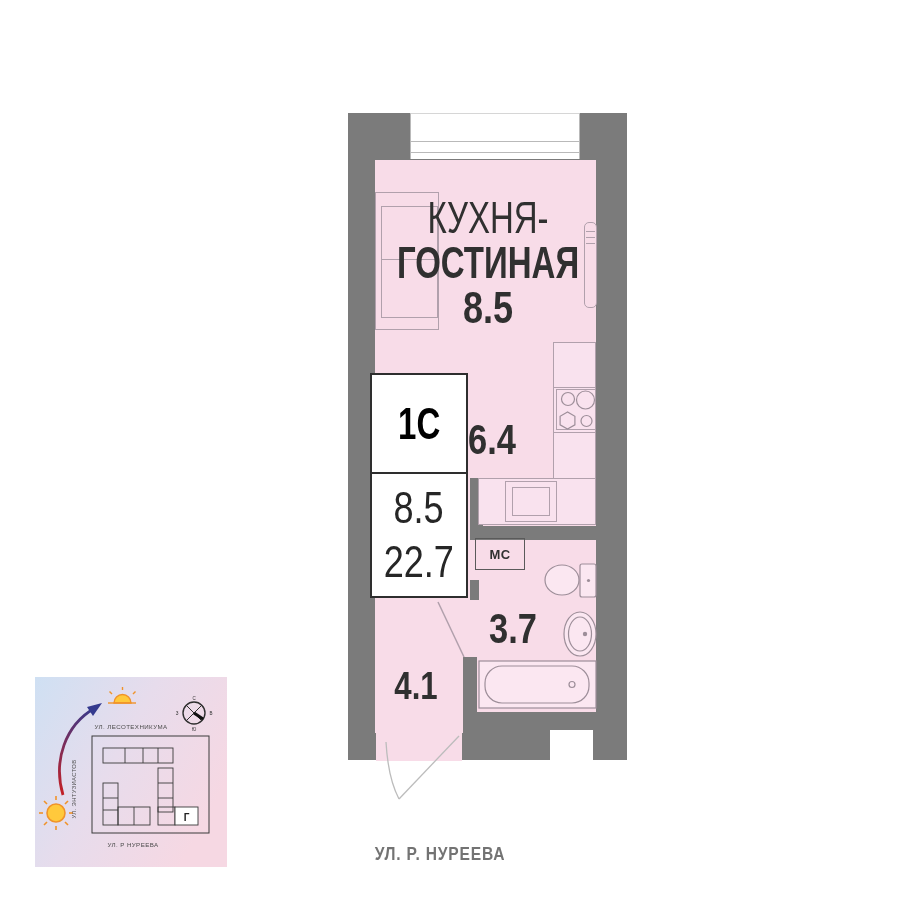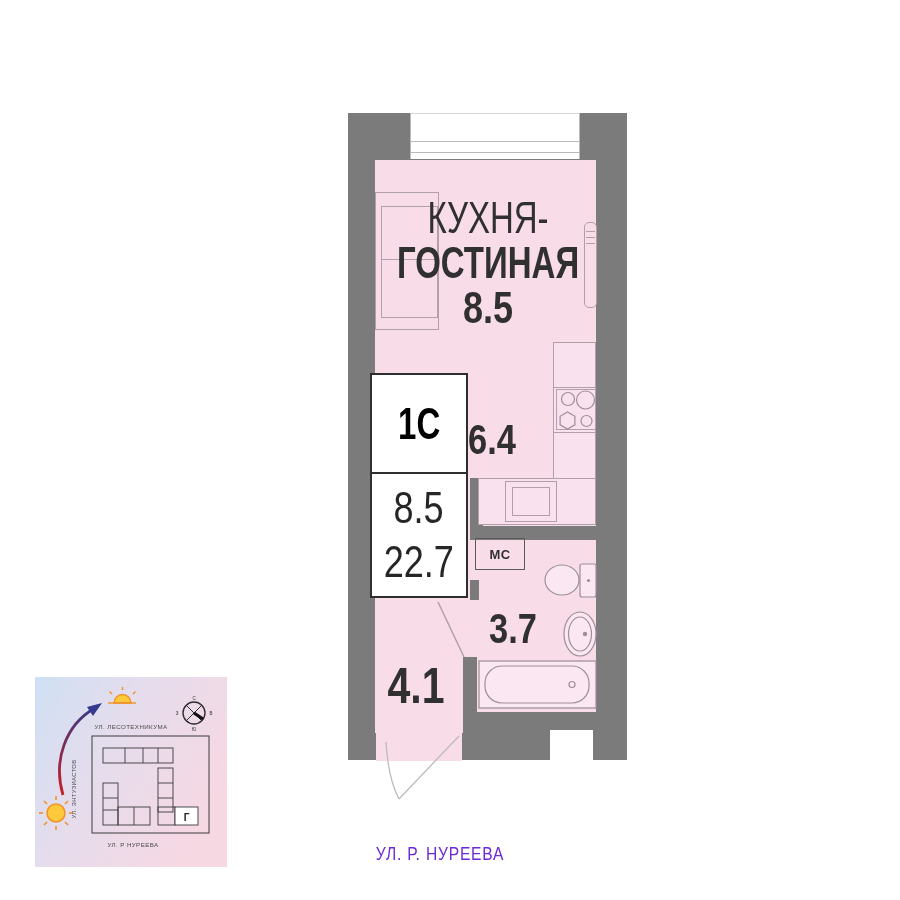--- a/index.html
+++ b/index.html
@@ -110,33 +110,33 @@
       <line x1="459" y1="736" x2="399" y2="799"></line>
       <path d="M 386 742 Q 388 778 399 799"></path>
     </g>
   </svg>
 
   <div class="lbl" style="left:488px;top:218px;transform:translate(-50%,-50%);font-size:44px;font-weight:400;"><span class="cnd">КУХНЯ-</span></div>
   <div class="lbl" style="left:488px;top:263px;transform:translate(-50%,-50%);font-size:44px;font-weight:700;"><span class="cnd">ГОСТИНАЯ</span></div>
   <div class="lbl" style="left:488px;top:308px;transform:translate(-50%,-50%);font-size:44px;font-weight:700;"><span class="cnd85">8.5</span></div>
   <div class="lbl" style="left:492px;top:440px;transform:translate(-50%,-50%);font-size:42px;font-weight:700;"><span class="cnd85">6.4</span></div>
   <div class="lbl" style="left:513px;top:621px;transform:translate(-50%,-50%);font-size:42px;font-weight:700;margin-top:8px;"><span class="cnd85">3.7</span></div>
-  <div class="lbl" style="left:416px;top:686px;transform:translate(-50%,-50%);font-size:50px;font-weight:700;"><span class="cnd85">4.1</span></div>
+  <div class="lbl" style="left:416px;top:686px;transform:translate(-50%,-50%);font-size:38px;font-weight:700;"><span class="cnd85">4.1</span></div>
 
   <div class="infobox">
     <div class="c1">
       <span class="cnd">1С</span>
     </div>
     <div class="c2">
       <span class="cnd85">8.5</span>
       <span class="cnd85">22.7</span>
     </div>
   </div>
 
-  <div class="lbl" style="left:440px;top:853px;transform:translate(-50%,-50%);font-size:19px;font-weight:400;color:#6d28d9;letter-spacing:1px;"><span class="cnd85">УЛ. Р. НУРЕЕВА</span></div>
+  <div class="lbl" style="left:440px;top:853px;transform:translate(-50%,-50%);font-size:19px;font-weight:700;color:#737373;letter-spacing:1px;"><span class="cnd85">УЛ. Р. НУРЕЕВА</span></div>
 
   <svg class="inset" width="192" height="190" viewBox="0 0 192 190">
     <defs>
       <linearGradient id="bgGrad" x1="0" y1="0" x2="1" y2="0.55">
         <stop offset="0" stop-color="#cfe0f3"></stop>
         <stop offset="0.5" stop-color="#e7dcec"></stop>
         <stop offset="1" stop-color="#f6d8e3"></stop>
       </linearGradient>
       <linearGradient id="arrowGrad" gradientUnits="userSpaceOnUse" x1="28" y1="118" x2="62" y2="30">
         <stop offset="0" stop-color="#c32026"></stop>

